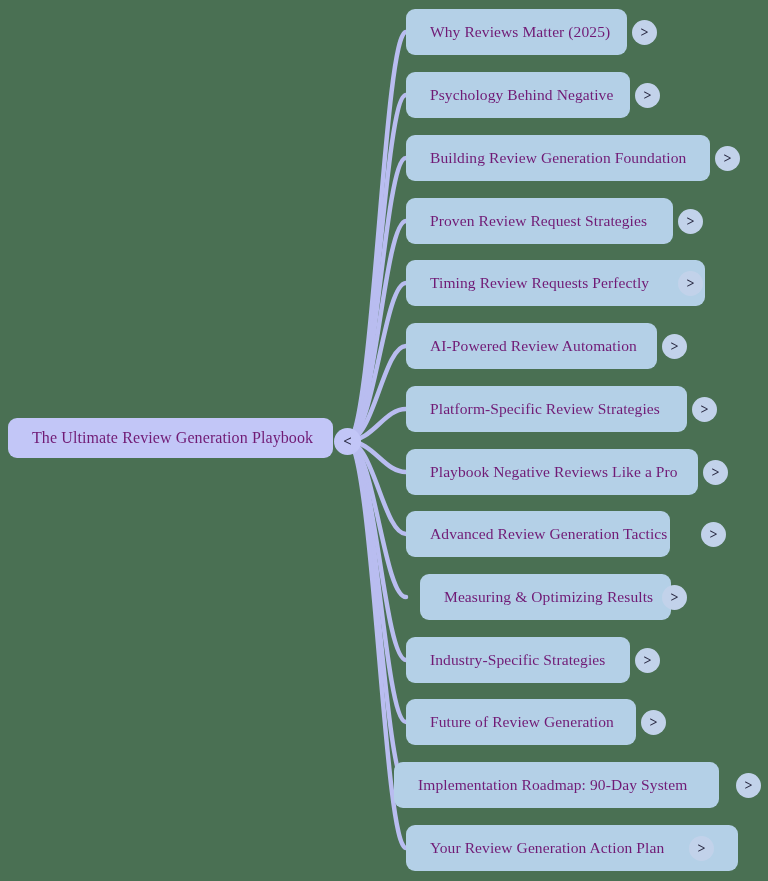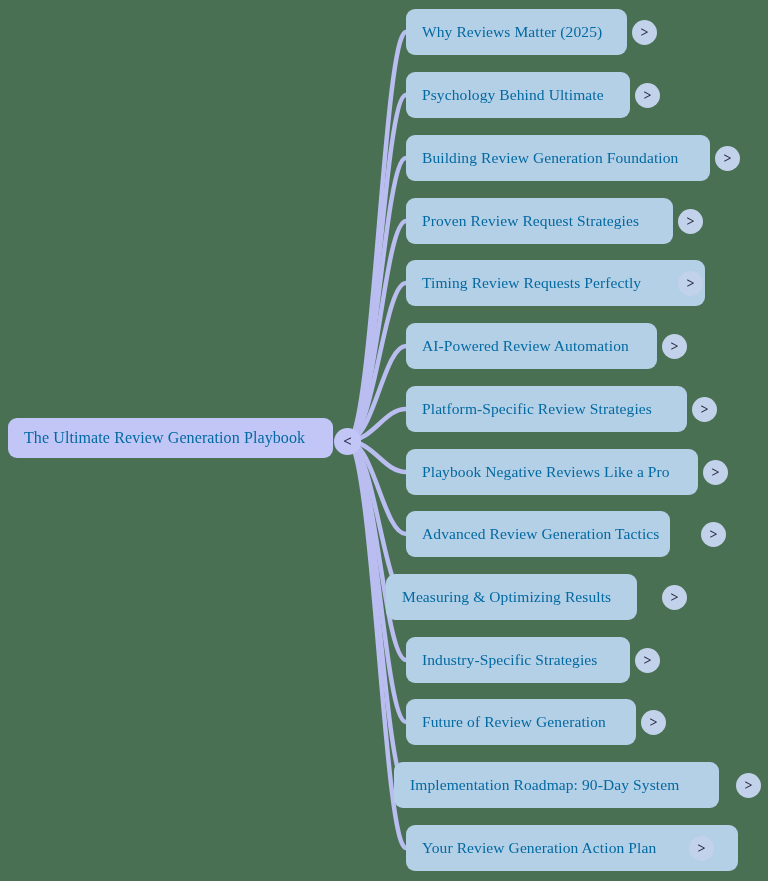--- a/index.html
+++ b/index.html
@@ -26,22 +26,22 @@
     width: 768px;
     height: 881px;
     pointer-events: none;
   }
   .node {
     position: absolute;
     box-sizing: border-box;
     display: flex;
     align-items: center;
     border-radius: 9px;
-    padding: 0 16px;
-    color: #0369a1;
+    padding: 0 24px;
+    color: #701a75;
     font-size: 15.5px;
     line-height: 1.15;
     letter-spacing: 0.1px;
     white-space: nowrap;
   }
   .node.branch {
     background: #b4d0e7;
     height: 46px;
   }
   .node.root {
@@ -88,37 +88,37 @@
       <path d="M 347 441 C 373.55 441, 383.58 597, 406 597" fill="none" stroke="#b9bdf0" stroke-width="4.5" stroke-linecap="round"></path>
       <path d="M 347 441 C 373.55 441, 383.58 660, 406 660" fill="none" stroke="#b9bdf0" stroke-width="4.5" stroke-linecap="round"></path>
       <path d="M 347 441 C 373.55 441, 383.58 722, 406 722" fill="none" stroke="#b9bdf0" stroke-width="4.5" stroke-linecap="round"></path>
       <path d="M 347 441 C 373.55 441, 383.58 785, 406 785" fill="none" stroke="#b9bdf0" stroke-width="4.5" stroke-linecap="round"></path>
       <path d="M 347 441 C 373.55 441, 383.58 848, 406 848" fill="none" stroke="#b9bdf0" stroke-width="4.5" stroke-linecap="round"></path>
     </svg>
 <div class="node root" style="left: 8px; top: 418px; width: 325px;">The Ultimate Review Generation Playbook</div>
     <div class="badge root-badge" style="left: 334px; top: 428px;">&lt;</div>
     <div class="node branch" style="left: 406px; top: 9px; width: 221px;">Why Reviews Matter (2025)</div>
     <div class="badge" style="left: 632px; top: 20px;">&gt;</div>
-    <div class="node branch" style="left: 406px; top: 72px; width: 224px;">Psychology Behind Ultimate</div>
+    <div class="node branch" style="left: 406px; top: 72px; width: 224px;">Psychology Behind Negative</div>
     <div class="badge" style="left: 635px; top: 83px;">&gt;</div>
     <div class="node branch" style="left: 406px; top: 135px; width: 304px;">Building Review Generation Foundation</div>
     <div class="badge" style="left: 715px; top: 146px;">&gt;</div>
     <div class="node branch" style="left: 406px; top: 198px; width: 267px;">Proven Review Request Strategies</div>
     <div class="badge" style="left: 678px; top: 209px;">&gt;</div>
     <div class="node branch" style="left: 406px; top: 260px; width: 299px;">Timing Review Requests Perfectly</div>
     <div class="badge" style="left: 678px; top: 271px;">&gt;</div>
     <div class="node branch" style="left: 406px; top: 323px; width: 251px;">AI-Powered Review Automation</div>
     <div class="badge" style="left: 662px; top: 334px;">&gt;</div>
     <div class="node branch" style="left: 406px; top: 386px; width: 281px;">Platform-Specific Review Strategies</div>
     <div class="badge" style="left: 692px; top: 397px;">&gt;</div>
     <div class="node branch" style="left: 406px; top: 449px; width: 292px;">Playbook Negative Reviews Like a Pro</div>
     <div class="badge" style="left: 703px; top: 460px;">&gt;</div>
     <div class="node branch" style="left: 406px; top: 511px; width: 264px;">Advanced Review Generation Tactics</div>
     <div class="badge" style="left: 701px; top: 522px;">&gt;</div>
-    <div class="node branch" style="left: 386px; top: 574px; width: 251px;">Measuring &amp; Optimizing Results</div>
+    <div class="node branch" style="left: 420px; top: 574px; width: 251px;">Measuring &amp; Optimizing Results</div>
     <div class="badge" style="left: 662px; top: 585px;">&gt;</div>
     <div class="node branch" style="left: 406px; top: 637px; width: 224px;">Industry-Specific Strategies</div>
     <div class="badge" style="left: 635px; top: 648px;">&gt;</div>
     <div class="node branch" style="left: 406px; top: 699px; width: 230px;">Future of Review Generation</div>
     <div class="badge" style="left: 641px; top: 710px;">&gt;</div>
     <div class="node branch" style="left: 394px; top: 762px; width: 325px;">Implementation Roadmap: 90-Day System</div>
     <div class="badge" style="left: 736px; top: 773px;">&gt;</div>
     <div class="node branch" style="left: 406px; top: 825px; width: 332px;">Your Review Generation Action Plan</div>
     <div class="badge" style="left: 689px; top: 836px;">&gt;</div>
   </div>

